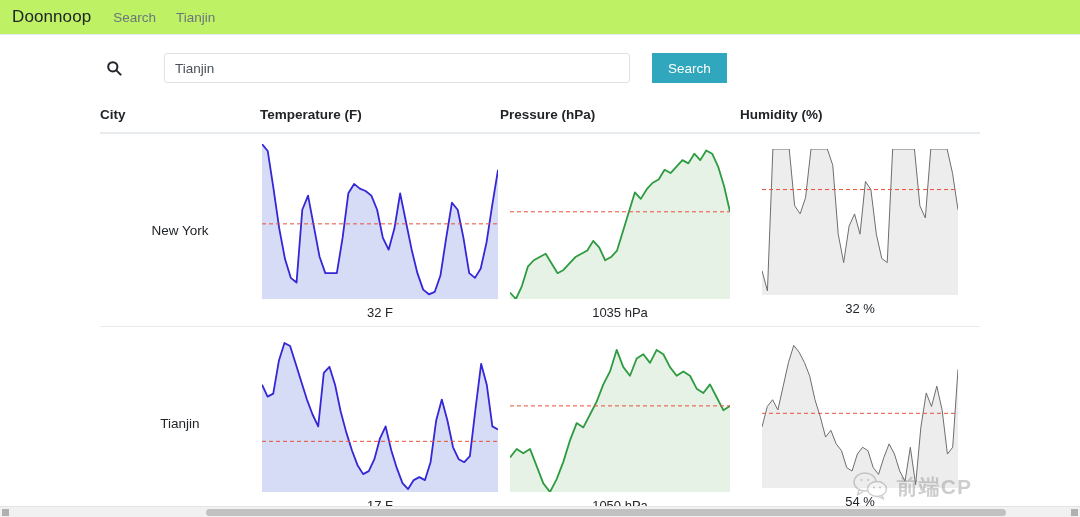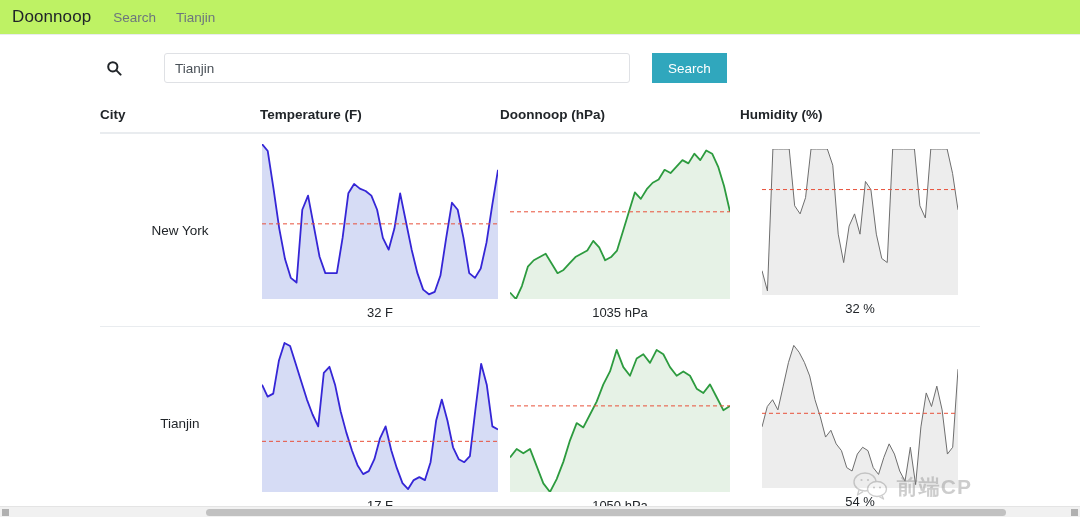--- a/index.html
+++ b/index.html
@@ -198,21 +198,21 @@
       <input class="search-input" type="text" value="Tianjin" style="">
     </span>
     <button class="search-btn">Search</button>
   </div>
 
   <table class="wtable">
     <thead>
       <tr>
         <th class="col-city">City</th>
         <th class="col-chart">Temperature (F)</th>
-        <th class="col-chart">Doonnoop (hPa)</th>
+        <th class="col-chart">Pressure (hPa)</th>
         <th class="col-chart">Humidity (%)</th>
       </tr>
     </thead>
     <tbody>
 
       <tr>
         <td class="col-city">
           <span class="city-name">New York</span>
         </td>
         <td class="col-chart">

